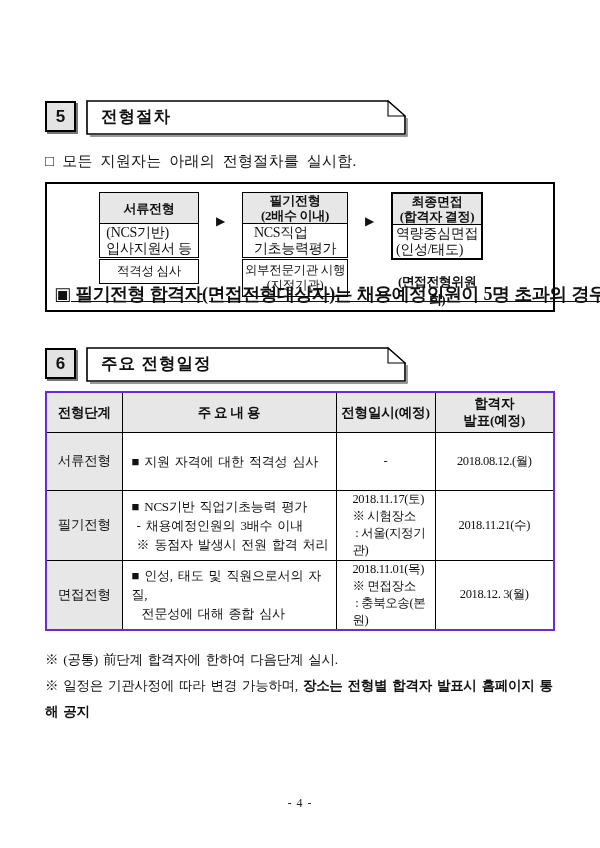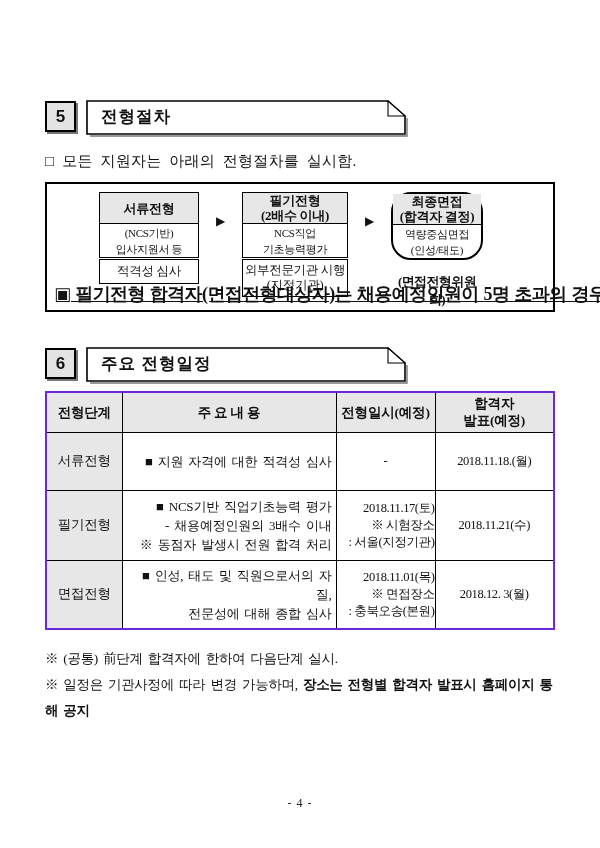--- a/index.html
+++ b/index.html
@@ -32,30 +32,30 @@
   .intro { margin-top:16px; font-size:15px; word-spacing:4px; letter-spacing:0.2px; }
 
   
   .flow-box {
     margin-top:11px; height:130px; border:2px solid #000;
     position:relative;
   }
   .flow-cols { display:flex; align-items:flex-start; padding:8px 70px 0 52px; }
   .fc { display:flex; flex-direction:column; }
   .fc-box { border:1.5px solid #000; background:#fff; }
-  .fc.heavy .fc-box { border-width:2px;border-radius:20px; }
+  .fc.heavy .fc-box { border-width:2px; }
   .fc-header {
     height:31px; background:#e7e7e7; border-bottom:1px solid #000;
     display:flex; align-items:center; justify-content:center;
     font-weight:bold; font-size:13px; line-height:15px;
     white-space:pre-line; text-align:center; letter-spacing:-0.3px;
   }
   .fc-body {
     height:33px; display:flex; align-items:center; justify-content:center;
-    font-size:11px; line-height:16px; white-space:pre-line; text-align:center;
+    font-size:14px; line-height:16px; white-space:pre-line; text-align:left;
     letter-spacing:-0.3px;
   }
   .fc-extra {
     border:1.5px solid #000; margin-top:1px; min-height:25px;
     display:flex; align-items:center; justify-content:center;
     font-size:12.5px; line-height:15px; white-space:pre-line; text-align:center;
     padding:3px 1px; letter-spacing:-0.3px;
   }
   .fc-extra-plain {
     margin-top:13px; font-weight:bold; font-size:13px; text-align:center;
@@ -68,30 +68,30 @@
     font-weight:bold; text-decoration:underline;
     font-size:18px; letter-spacing:-0.6px; white-space:nowrap; word-spacing:1px;
   }
 
   
   .sec6 { margin-top:35px; }
   table.schedule {
     margin-top:8px; width:510px; table-layout:fixed; border-collapse:collapse;
     border:2px solid #6d28d9;
   }
-  .schedule th, .schedule td { border:1px solid #000; vertical-align:middle;text-align:right; }
+  .schedule th, .schedule td { border:1px solid #000; vertical-align:middle; }
   .schedule th {
     background:#e7e7e7; height:40px; font-weight:bold; font-size:13.5px;
     text-align:center; white-space:pre-line; line-height:17px; letter-spacing:-0.2px;
   }
   .schedule td { font-size:13px; }
   td.stage { background:#e7e7e7; text-align:center; font-size:13.5px; letter-spacing:-0.2px; }
   td.desc  { padding:5px 4px 5px 9px; line-height:19px; white-space:pre-wrap;
              word-spacing:2px; letter-spacing:-0.2px; }
-  td.sched { padding-left:7px; font-size:12.5px; line-height:17px;
+  td.sched { padding-left:16px; font-size:12.5px; line-height:17px;
              white-space:pre-wrap; letter-spacing:-0.4px; }
   td.sched.center { text-align:center; padding-left:0; }
   td.announce { text-align:center; font-size:12.5px; white-space:pre-wrap; letter-spacing:-0.4px; }
   tr.r1 { height:58px; } tr.r2 { height:70px; } tr.r3 { height:62px; }
 
   
   .notes { margin-top:16px; }
   .note { font-size:13.5px; line-height:26px; letter-spacing:-0.3px; word-spacing:2px; }
   .note .b { font-weight:bold; }
 
@@ -186,21 +186,21 @@
         <th>전형일시(예정)</th>
         <th>합격자
 발표(예정)</th>
       </tr>
     </thead>
     <tbody>
       <tr class="r1">
         <td class="stage">서류전형</td>
         <td class="desc">■ 지원 자격에 대한 적격성 심사</td>
         <td class="sched center">-</td>
-        <td class="announce">2018.11.18.(월)</td>
+        <td class="announce">2018.08.12.(월)</td>
       </tr>
       <tr class="r2">
         <td class="stage">필기전형</td>
         <td class="desc">■ NCS기반 직업기초능력 평가
  - 채용예정인원의 3배수 이내
  ※ 동점자 발생시 전원 합격 처리</td>
         <td class="sched">2018.11.17(토)
 ※ 시험장소
  : 서울(지정기관)</td>
         <td class="announce">2018.11.21(수)</td>

